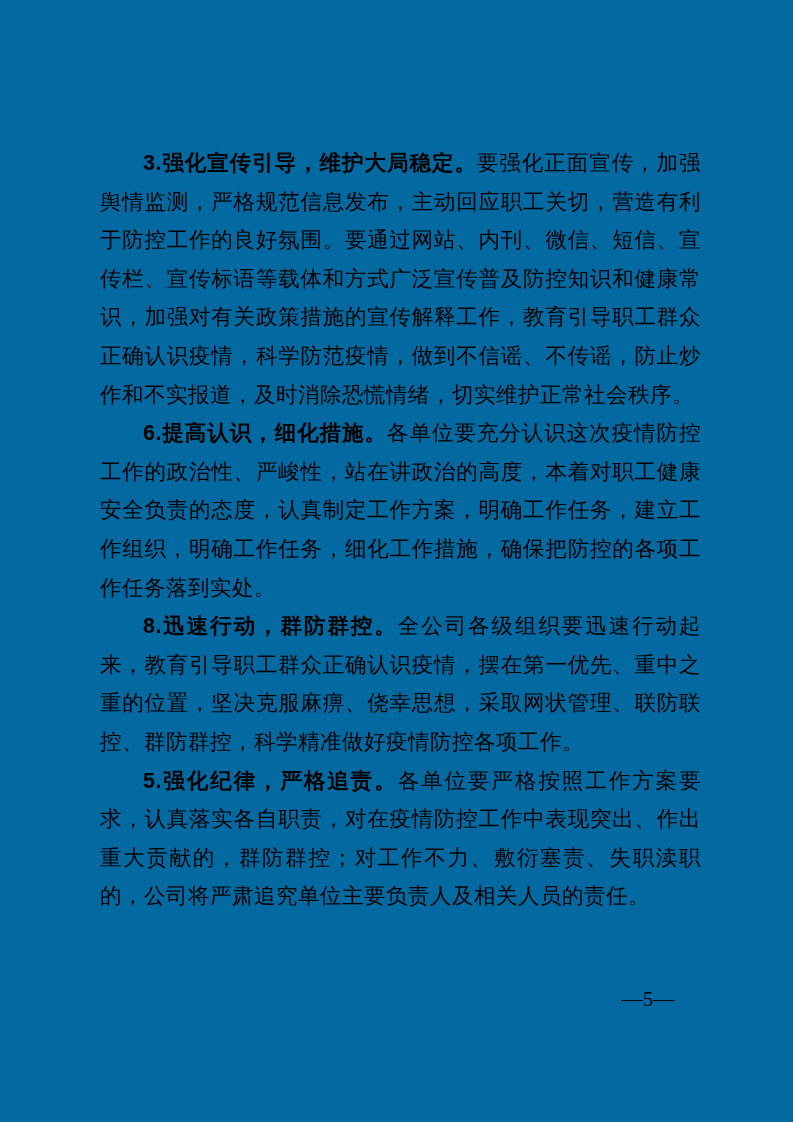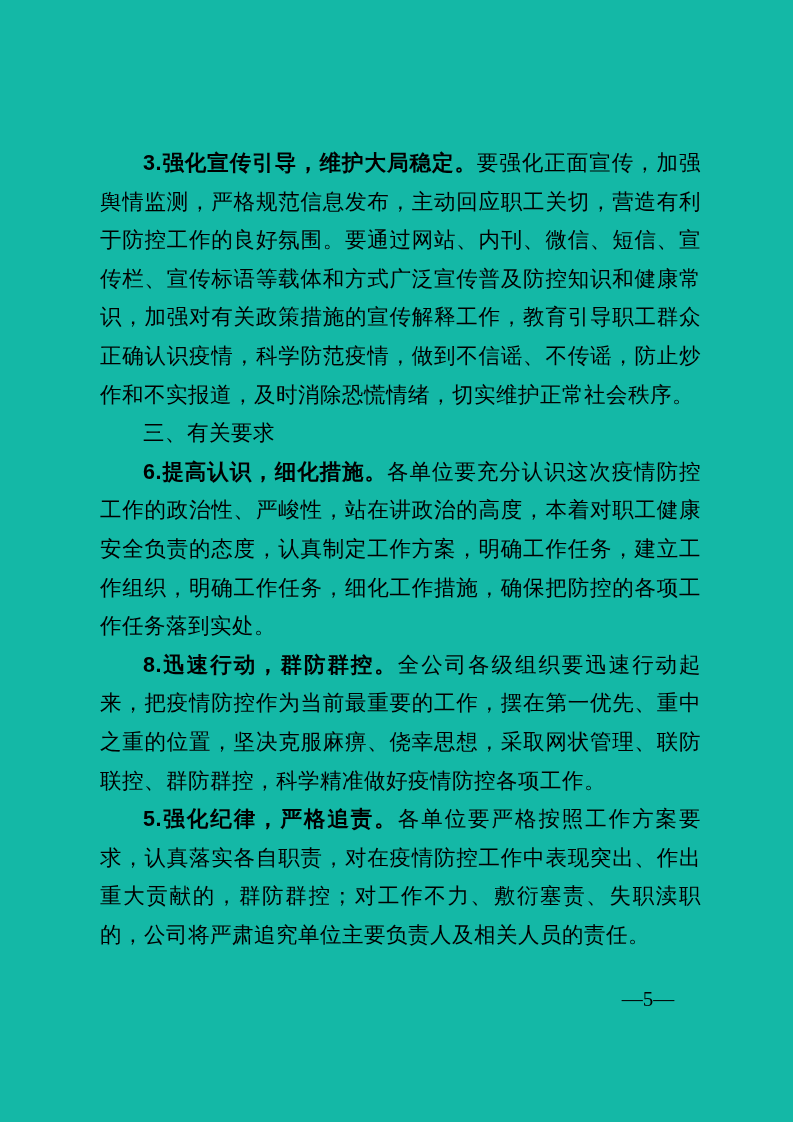--- a/index.html
+++ b/index.html
@@ -5,21 +5,21 @@
   html, body {
     margin: 0;
     padding: 0;
     background: #e8e8e8;
   }
   .page {
     position: relative;
     width: 793px;
     height: 1122px;
     margin: 0 auto;
-    background: #14b8a6;
+    background: #0369a1;
     overflow: hidden;
     font-family: "Liberation Sans", sans-serif;
     color: #000000;
   }
   .content {
     position: absolute;
     left: 100px;
     top: 144px;
     width: 601px;
     font-size: 21.5px;
@@ -53,24 +53,23 @@
   }
 </style>
 </head>
 <body>
 
 <div class="page">
   <div class="content">
 
     <p class="para"><span class="lead">3.强化宣传引导，维护大局稳定。</span><span>要强化正面宣传，加强舆情监测，严格规范信息发布，主动回应职工关切，营造有利于防控工作的良好氛围。要通过网站、内刊、微信、短信、宣传栏、宣传标语等载体和方式广泛宣传普及防控知识和健康常识，加强对有关政策措施的宣传解释工作，教育引导职工群众正确认识疫情，科学防范疫情，做到不信谣、不传谣，防止炒作和不实报道，及时消除恐慌情绪，切实维护正常社会秩序。</span></p>
 
-    <p class="para section-heading">三、有关要求</p>
 
     <p class="para"><span class="lead">6.提高认识，细化措施。</span><span>各单位要充分认识这次疫情防控工作的政治性、严峻性，站在讲政治的高度，本着对职工健康安全负责的态度，认真制定工作方案，明确工作任务，建立工作组织，明确工作任务，细化工作措施，确保把防控的各项工作任务落到实处。</span></p>
 
-    <p class="para"><span class="lead">8.迅速行动，群防群控。</span><span>全公司各级组织要迅速行动起来，把疫情防控作为当前最重要的工作，摆在第一优先、重中之重的位置，坚决克服麻痹、侥幸思想，采取网状管理、联防联控、群防群控，科学精准做好疫情防控各项工作。</span></p>
+    <p class="para"><span class="lead">8.迅速行动，群防群控。</span><span>全公司各级组织要迅速行动起来，教育引导职工群众正确认识疫情，摆在第一优先、重中之重的位置，坚决克服麻痹、侥幸思想，采取网状管理、联防联控、群防群控，科学精准做好疫情防控各项工作。</span></p>
 
     <p class="para"><span class="lead">5.强化纪律，严格追责。</span><span>各单位要严格按照工作方案要求，认真落实各自职责，对在疫情防控工作中表现突出、作出重大贡献的，群防群控；对工作不力、敷衍塞责、失职渎职的，公司将严肃追究单位主要负责人及相关人员的责任。</span></p>
 
   </div>
 
   <div class="page-number">—5—</div>
 </div>
 
 </body></html>

